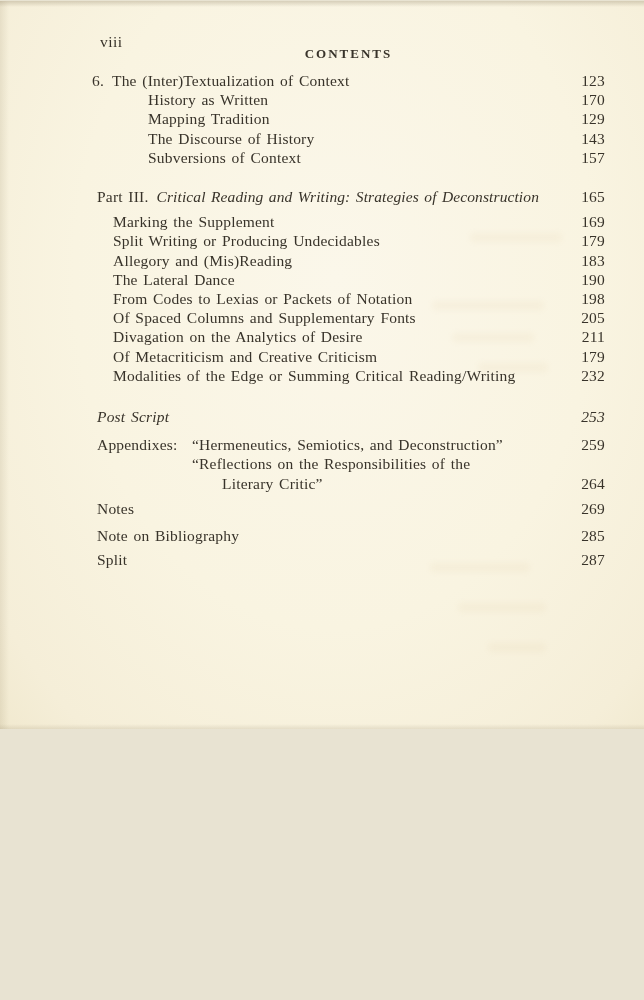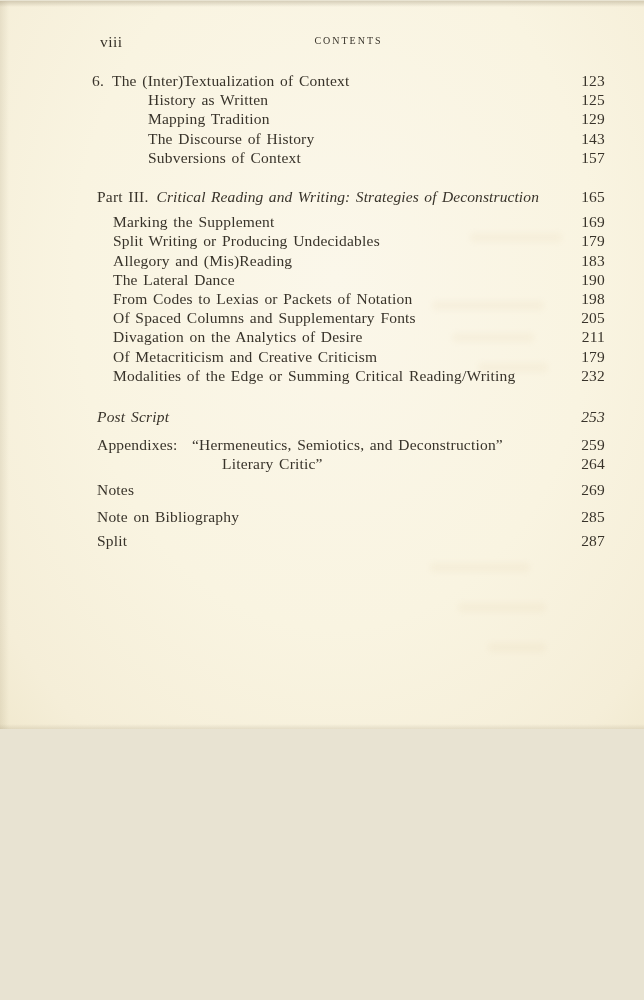--- a/index.html
+++ b/index.html
@@ -55,22 +55,22 @@
 
   
   .runhead {
     position: absolute; top: 31px; left: 92px; width: 513px; height: 22px;
   }
   .folio {
     position: absolute; left: 8px; top: 1px;
     font-size: 15.5px; letter-spacing: 0.5px;
   }
   .head-title {
-    position: absolute; left: 0; right: 0; top: 3px;
-    text-align: center; font-size: 10px; letter-spacing: 2px;
+    position: absolute; left: 0; right: 0; top: 14px;
+    text-align: center; font-size: 13px; letter-spacing: 2px; font-weight: bold;
   }
 
   
   .toc {
     position: absolute; top: 70px; left: 92px; width: 513px;
     font-size: 15.5px; letter-spacing: 0.2px; word-spacing: 1.5px;
   }
   .row {
     display: flex; align-items: baseline; line-height: 19.2px;
   }
@@ -120,21 +120,21 @@
 
   <div class="toc">
 
     <div class="row">
       <span class="chnum">6.</span>
       <span class="title">The (Inter)Textualization of Context</span>
       <span class="pg">123</span>
     </div>
     <div class="row indent-sub">
       <span class="title">History as Written</span>
-      <span class="pg">125</span>
+      <span class="pg">170</span>
     </div>
     <div class="row indent-sub">
       <span class="title">Mapping Tradition</span>
       <span class="pg">129</span>
     </div>
     <div class="row indent-sub">
       <span class="title">The Discourse of History</span>
       <span class="pg">143</span>
     </div>
     <div class="row indent-sub">
@@ -187,20 +187,23 @@
     <div class="row indent-plain mt-post">
       <span class="title">Post Script</span>
       <span class="pg">253</span>
     </div>
 
     <div class="row indent-plain mt-appx">
       <span class="appx-label">Appendixes:</span>
       <span class="title">“Hermeneutics, Semiotics, and Deconstruction”</span>
       <span class="pg">259</span>
     </div>
+    <div class="row indent-appx-cont">
+      <span class="title">“Reflections on the Responsibilities of the</span>
+    </div>
     <div class="row indent-appx-cont2">
       <span class="title">Literary Critic”</span>
       <span class="pg">264</span>
     </div>
 
     <div class="row indent-plain mt-notes">
       <span class="title">Notes</span>
       <span class="pg">269</span>
     </div>
     <div class="row indent-plain mt-bib">

